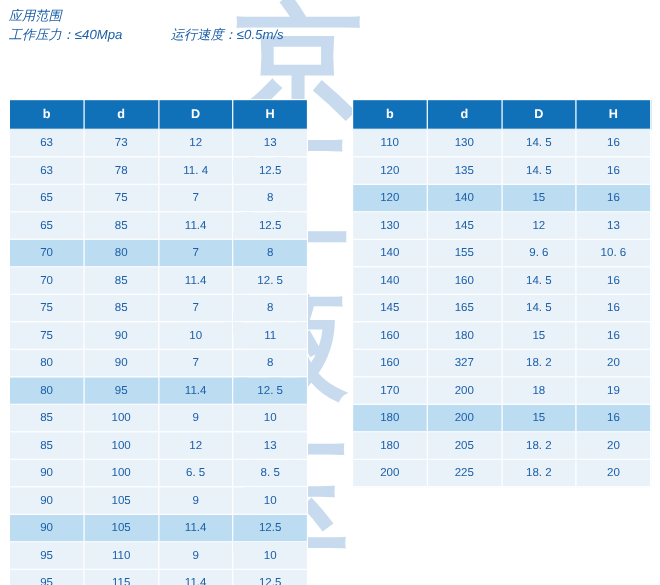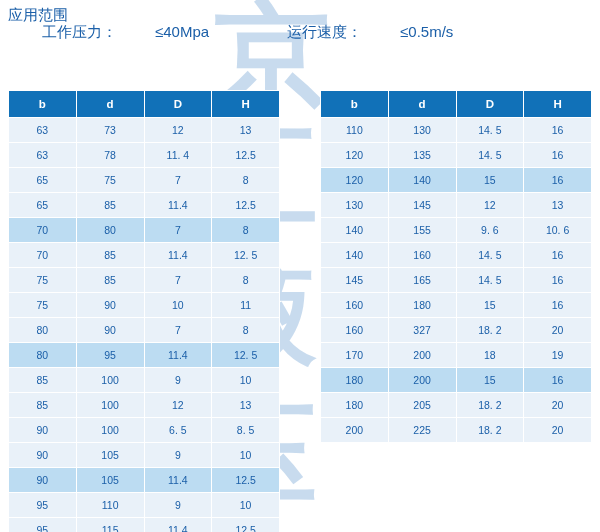--- a/index.html
+++ b/index.html
@@ -38,28 +38,29 @@
   .wm-3 { left: 205px; top: 258px; font-size: 112px; }
   .wm-4 { left: 205px; top: 398px; font-size: 112px; }
 
   
   #note {
     position: absolute;
     left: 8px;
     top: 6px;
     z-index: 8;
     color: #1b5fa8;
-    font-size: 15px;
+    font-size: 12px;
     line-height: 17px;
+    font-style: italic;
   }
   #note .note-row {
     white-space: nowrap;
   }
-  #note .note-label { display: inline-block; margin-left: 34px; }
-  #note .note-val  { display: inline-block; margin-left: 38px; }
+  #note .note-label { display: inline-block; }
+  #note .note-val  { display: inline-block; }
   #note .gap { display: inline-block; width: 44px; }
 
   
   .tbl-wrap {
     position: absolute;
     top: 90px;
     z-index: 7;
   }
   #tbl-left  { left: 8px;   width: 272px; }
   #tbl-right { left = 0; left: 320px; width: 272px; }

